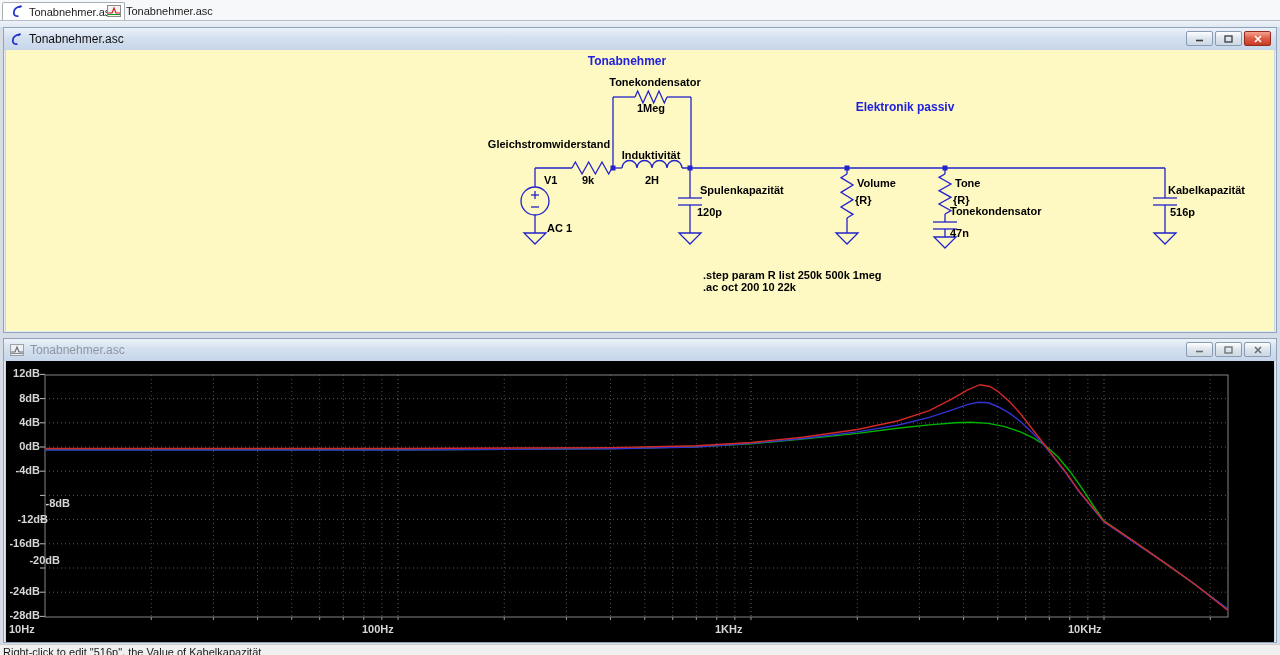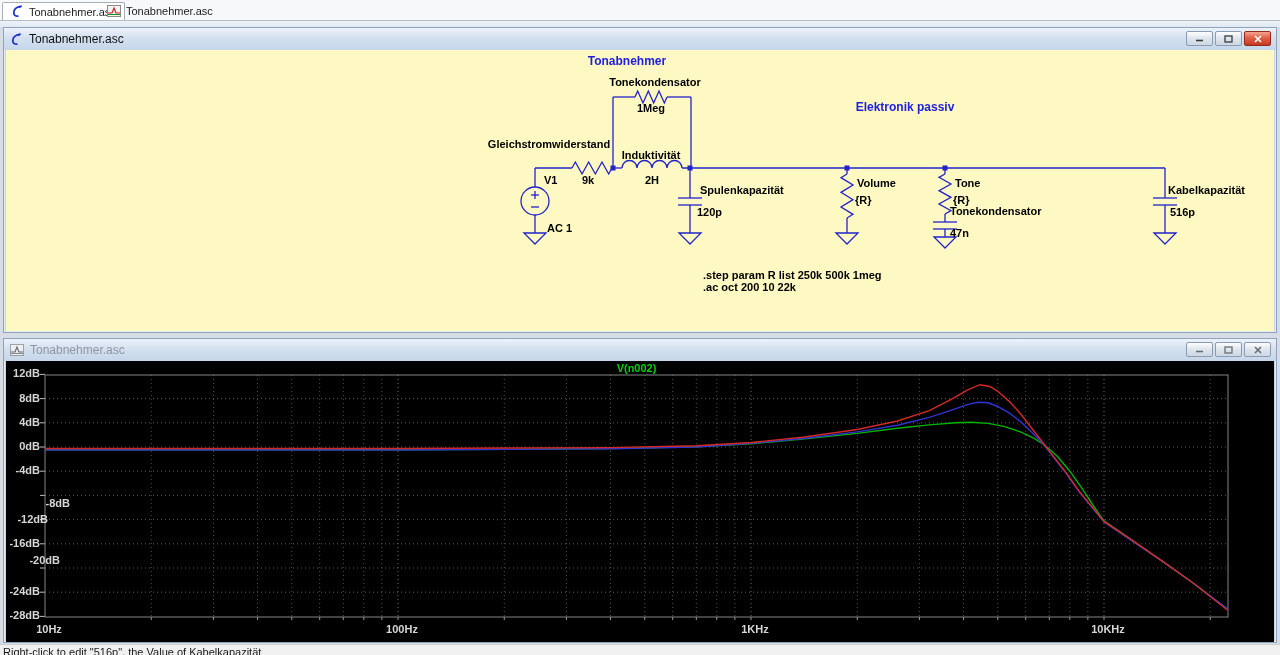--- a/index.html
+++ b/index.html
@@ -60,21 +60,21 @@
   
   .plot-canvas{
     position:absolute;left:2px;top:22px;width:1268px;height:281px;
     background:#000;overflow:hidden;
   }
   .legend{
     position:absolute;left:39px;top:1px;width:1183px;text-align:center;
     font-size:11px;font-weight:bold;color:#00d200;
   }
   .ylab{position:absolute;left:0;width:34px;text-align:right;font-size:11px;font-weight:bold;color:#d6d6d6;}
-  .xlab{position:absolute;width:80px;text-align:center;font-size:11px;font-weight:bold;color:#d6d6d6;top:262px;}
+  .xlab{position:absolute;width:80px;text-align:left;font-size:11px;font-weight:bold;color:#d6d6d6;top:262px;}
   
   .statusbar{
     position:absolute;left:0;top:644px;width:1280px;height:11px;
     background:#f0f0f0;border-top:1px solid #cfcfcf;overflow:hidden;box-sizing:border-box;
   }
   .statusbar .stext{position:absolute;left:3px;top:1px;font-size:11px;color:#1a1a1a;}
   svg{display:block;}
 </style>
 </head>
 <body>
@@ -224,21 +224,20 @@
           </svg>
       </div>
       <div class="wbtn">
         <svg width="8" height="8" viewBox="0 0 8 8">
             <path d="M1,1 L7,7 M7,1 L1,7" stroke="#6c6c6c" stroke-width="1.6"></path>
           </svg>
       </div>
     </div>
   </div>
   <div class="plot-canvas">
-    <div class="legend">V(n002)</div>
     <svg id="plot-svg" width="1268" height="281">
         <line x1="39" y1="37.6" x2="1222" y2="37.6" stroke="#5a5a5a" stroke-width="1" stroke-dasharray="1,3"></line>
         <line x1="39" y1="61.8" x2="1222" y2="61.8" stroke="#5a5a5a" stroke-width="1" stroke-dasharray="1,3"></line>
         <line x1="39" y1="86" x2="1222" y2="86" stroke="#5a5a5a" stroke-width="1" stroke-dasharray="1,3"></line>
         <line x1="39" y1="110.2" x2="1222" y2="110.2" stroke="#5a5a5a" stroke-width="1" stroke-dasharray="1,3"></line>
         <line x1="39" y1="134.4" x2="1222" y2="134.4" stroke="#5a5a5a" stroke-width="1" stroke-dasharray="1,3"></line>
         <line x1="39" y1="158.6" x2="1222" y2="158.6" stroke="#5a5a5a" stroke-width="1" stroke-dasharray="1,3"></line>
         <line x1="39" y1="182.8" x2="1222" y2="182.8" stroke="#5a5a5a" stroke-width="1" stroke-dasharray="1,3"></line>
         <line x1="39" y1="207" x2="1222" y2="207" stroke="#5a5a5a" stroke-width="1" stroke-dasharray="1,3"></line>
         <line x1="39" y1="231.2" x2="1222" y2="231.2" stroke="#5a5a5a" stroke-width="1" stroke-dasharray="1,3"></line>

